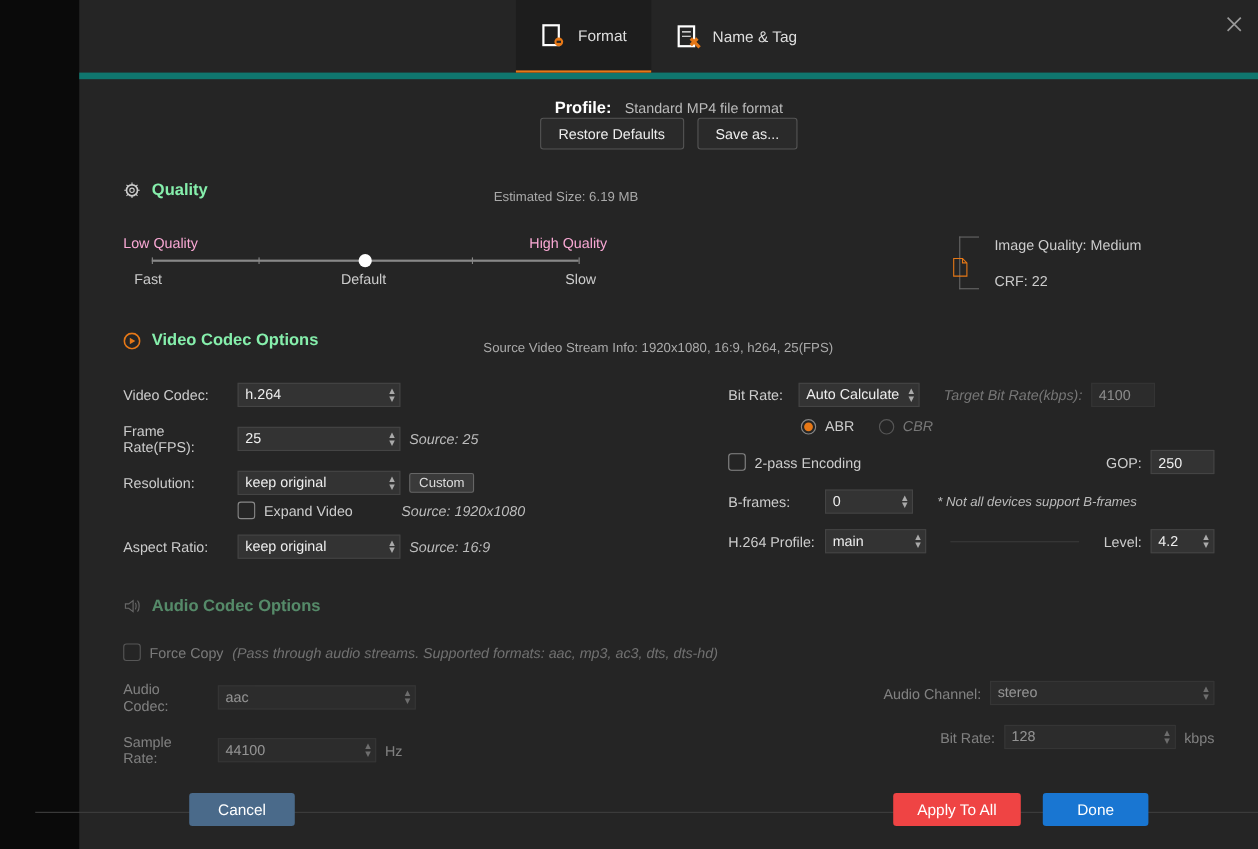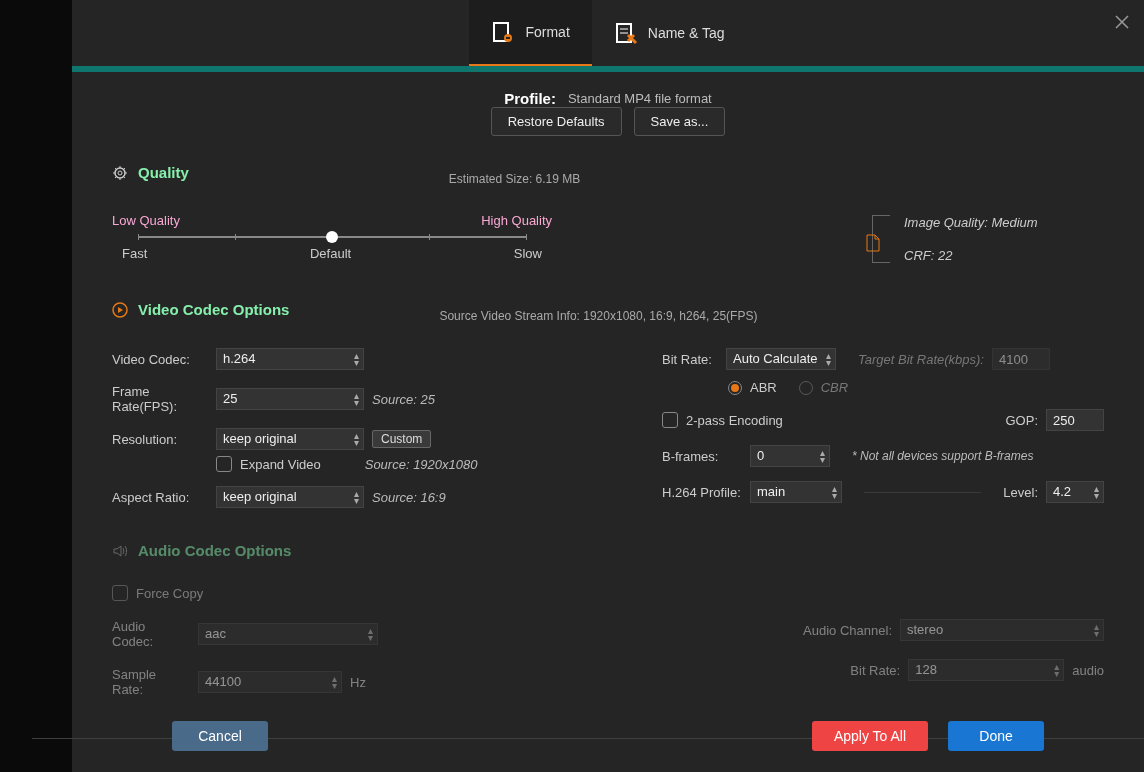--- a/index.html
+++ b/index.html
@@ -25,21 +25,21 @@
 .slider-area { display: flex; gap: 80px; margin: 20px 0 38px 0; }
 .slider-block { flex: 0 0 440px; padding-left: 0px; }
 .slider-labels-top { display: flex; justify-content: space-between; font-size: 13px; color: #f9a8d4; margin-bottom: 8px; padding: 0 0; }
 .slider-track { position: relative; height: 2px; background: #888; margin: 8px 26px; }
 .slider-tick { position: absolute; width: 1px; height: 6px; background: #888; top: -2px; }
 .slider-handle { position: absolute; width: 12px; height: 12px; background: #fff; border-radius: 50%; top: -5px; left: 50%; transform: translateX(-50%); cursor: pointer; }
 .slider-labels-bot { display: flex; justify-content: space-between; font-size: 13px; color: #ccc; margin-top: 8px; padding: 0 10px; }
 .quality-info { padding-top: 2px; display: flex; gap: 14px; }
 .quality-bracket { width: 18px; border-left:1px solid #666; border-top:1px solid #666; border-bottom:1px solid #666; height:48px; position:relative; }
 .quality-doc { position:absolute; left:-8px; top:18px; width:16px; height:18px; }
-.quality-text { display:flex; flex-direction:column; justify-content:space-between; height:48px; font-size:13px; color:#ccc;font-style:italic; }
+.quality-text { display:flex; flex-direction:column; justify-content:space-between; height:48px; font-size:13px; color:#ccc; }
 .form-grid { display: grid; grid-template-columns: 440px 1fr; column-gap: 110px; row-gap: 14px; }
 .form-row { display: flex; align-items: center; gap: 8px; font-size: 13px; }
 .form-label { flex: 0 0 96px; color: #ccc; font-size: 13px; }
 .select { background: #333; border: 1px solid #444; color: #eee; font-size: 13px; padding: 2px 6px; height: 22px; width: 148px; position: relative; }
 .select-car { position:absolute; right:4px; top:3px; font-size:10px; line-height:7px; color:#aaa; }
 .meta { color: #bbb; font-size: 13px; font-style: italic; }
 .meta.dim { color: #777; }
 .custom-btn { background:#3a3a3a; border:1px solid #666; border-radius:2px; font-size:12px; color:#ddd; padding:1px 8px; cursor:pointer; }
 .check { width:16px; height:16px; border:1px solid #888; border-radius:3px; background:#252525; }
 .radio { width:14px; height:14px; border-radius:50%; border:1px solid #888; display:inline-block; vertical-align:middle; }
@@ -238,20 +238,21 @@
           <path d="M11 5c1 1 1 5 0 6M13 3c2 2 2 8 0 10" stroke="#aaa" fill="none"></path>
         </svg>
       <span class="section-title">Audio Codec Options</span>
     </div>
 
     <div style="height:14px"></div>
 
     <div class="form-row" style="opacity:0.5">
       <span class="check"></span>
       <span>Force Copy</span>
+      <span class="meta">(Pass through audio streams. Supported formats: aac, mp3, ac3, dts, dts-hd)</span>
     </div>
 
     <div style="height:18px"></div>
 
     <div class="form-grid" style="opacity:0.55">
       <div>
         <div class="form-row">
           <span style="flex:0 0 78px">Audio Codec:</span>
           <div class="select" style="width:180px"><span>aac</span><span class="select-car">▴<br>▾</span></div>
         </div>
@@ -262,21 +263,21 @@
         </div>
       </div>
       <div>
         <div class="form-row" style="justify-content:flex-end">
           <span>Audio Channel:</span>
           <div class="select" style="width:204px"><span>stereo</span><span class="select-car">▴<br>▾</span></div>
         </div>
         <div class="form-row" style="margin-top:18px;justify-content:flex-end">
           <span>Bit Rate:</span>
           <div class="select" style="width:156px"><span>128</span><span class="select-car">▴<br>▾</span></div>
-          <span>audio</span>
+          <span>kbps</span>
         </div>
       </div>
     </div>
 
   </div>
 
   <div class="divider"></div>
 
   <div class="footer">
     <button class="footer-btn footer-cancel">Cancel</button>

